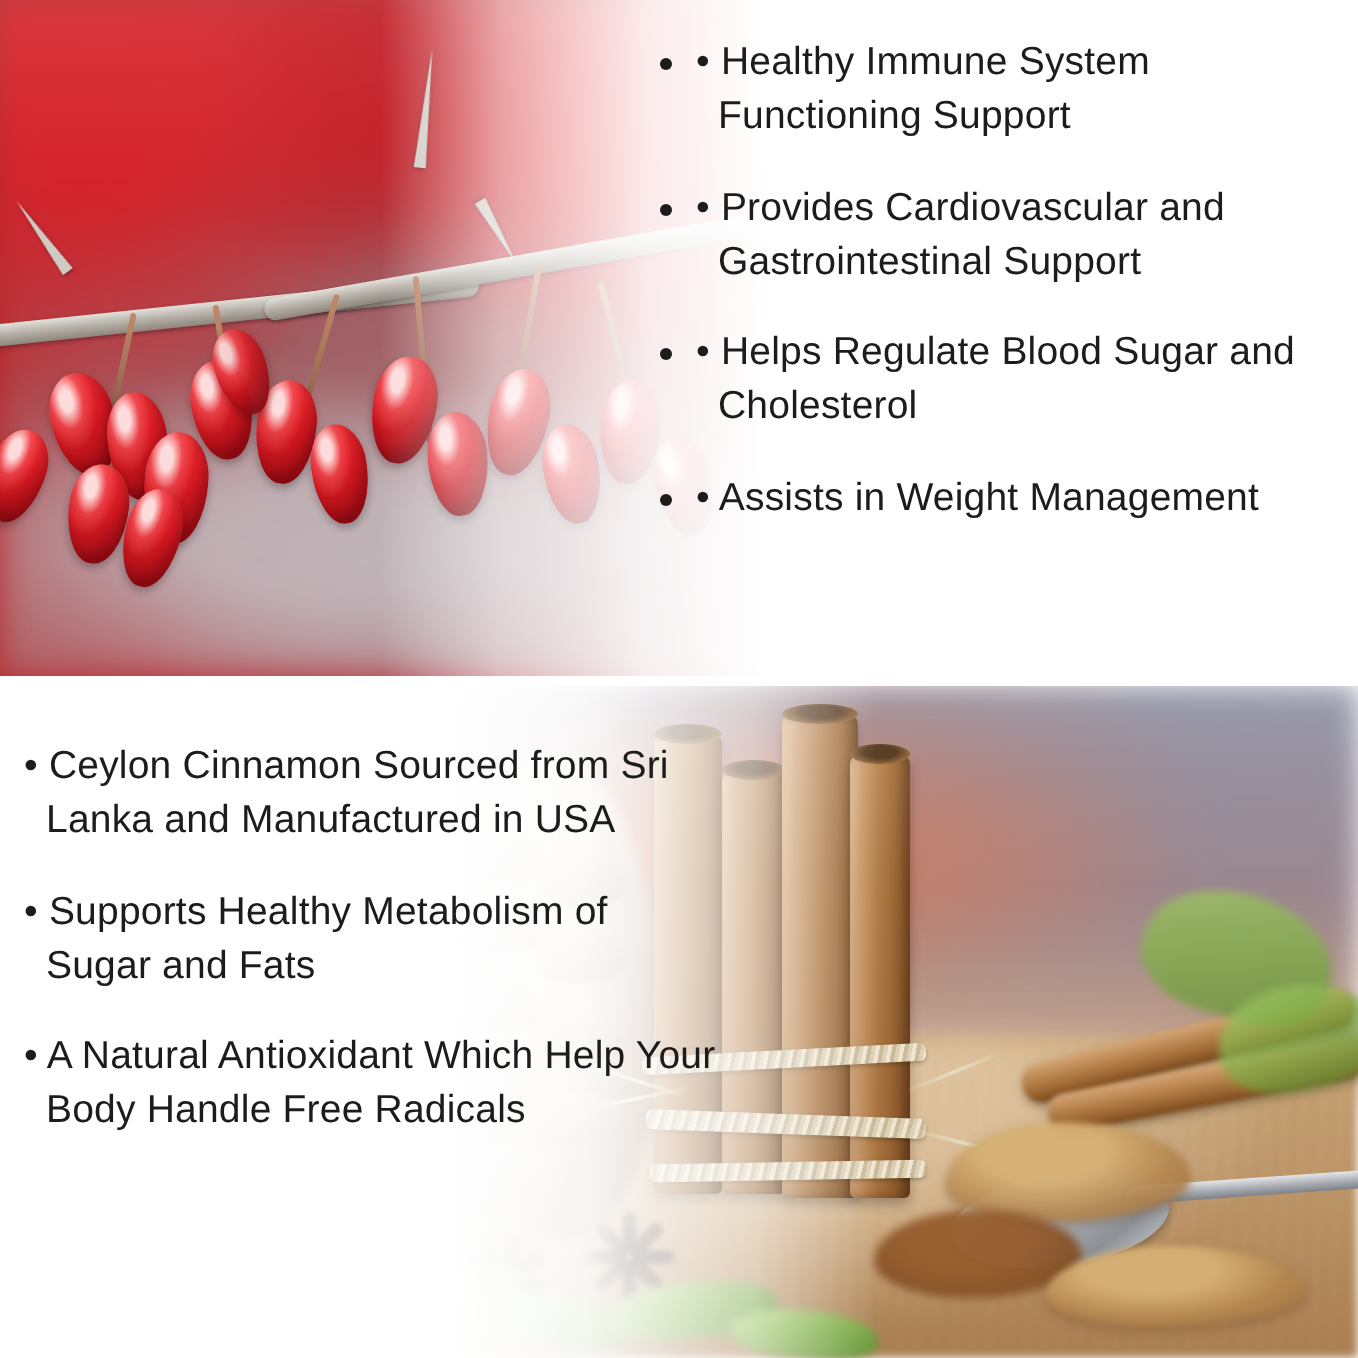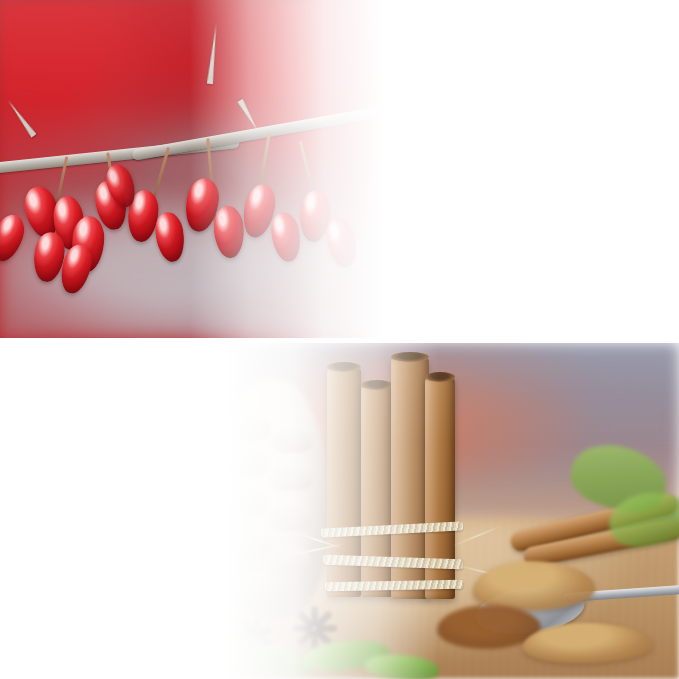--- a/index.html
+++ b/index.html
@@ -248,20 +248,26 @@
       <div class="berry" style="left:272px; top:212px; width:28px; height:50px; transform:rotate(-9deg);"></div>
       <div class="berry" style="left:300px; top:190px; width:30px; height:52px; transform:rotate(5deg);"></div>
       <div class="berry" style="left:328px; top:218px; width:28px; height:50px; transform:rotate(-12deg);"></div>
       <div class="berry" style="left:108px; top:164px; width:26px; height:44px; transform:rotate(-18deg); opacity:.9;"></div>
       <div class="berry" style="left:-6px;  top:214px; width:28px; height:48px; transform:rotate(20deg);"></div>
 
       <div class="veil-soft"></div>
       <div class="fade-right"></div>
     </div>
 
+    <ul class="bullets bullets-top">
+      <li class="bullet">•  Healthy Immune System Functioning Support</li>
+      <li class="bullet">•  Provides Cardiovascular and Gastrointestinal Support</li>
+      <li class="bullet">•  Helps Regulate Blood Sugar and Cholesterol</li>
+      <li class="bullet">•  Assists in Weight Management</li>
+    </ul>
   </div>
 
   <div class="panel-divider"></div>
 
   <div class="panel panel-bottom">
 
     <div class="photo photo-cinnamon">
       <div class="cin-sky"></div>
       <div class="cin-sky-warm"></div>
       <div class="cin-board"></div>
@@ -333,15 +339,20 @@
       <div class="herb" style="left:56px;  top:304px; width:78px; height:26px; transform:rotate(8deg);"></div>
       <div class="herb" style="left:124px; top:298px; width:86px; height:28px; transform:rotate(-6deg);"></div>
       <div class="herb" style="left:186px; top:312px; width:74px; height:24px; transform:rotate(5deg);"></div>
       <div class="herb" style="left:392px; top:104px; width:96px; height:62px; transform:rotate(16deg); opacity:.75;"></div>
       <div class="herb" style="left:430px; top:150px; width:80px; height:52px; transform:rotate(-10deg); opacity:.7;"></div>
 
       <div class="veil-soft"></div>
       <div class="fade-left"></div>
     </div>
 
+    <ul class="bullets" style="left:12px; top:27px; width:348px;">
+      <li class="bullet">•  Ceylon Cinnamon Sourced from Sri Lanka and Manufactured in USA</li>
+      <li class="bullet">•  Supports Healthy Metabolism of Sugar and Fats</li>
+      <li class="bullet">•  A Natural Antioxidant Which Help Your Body Handle Free Radicals</li>
+    </ul>
   </div>
 
 </div>
 
 </body></html>

